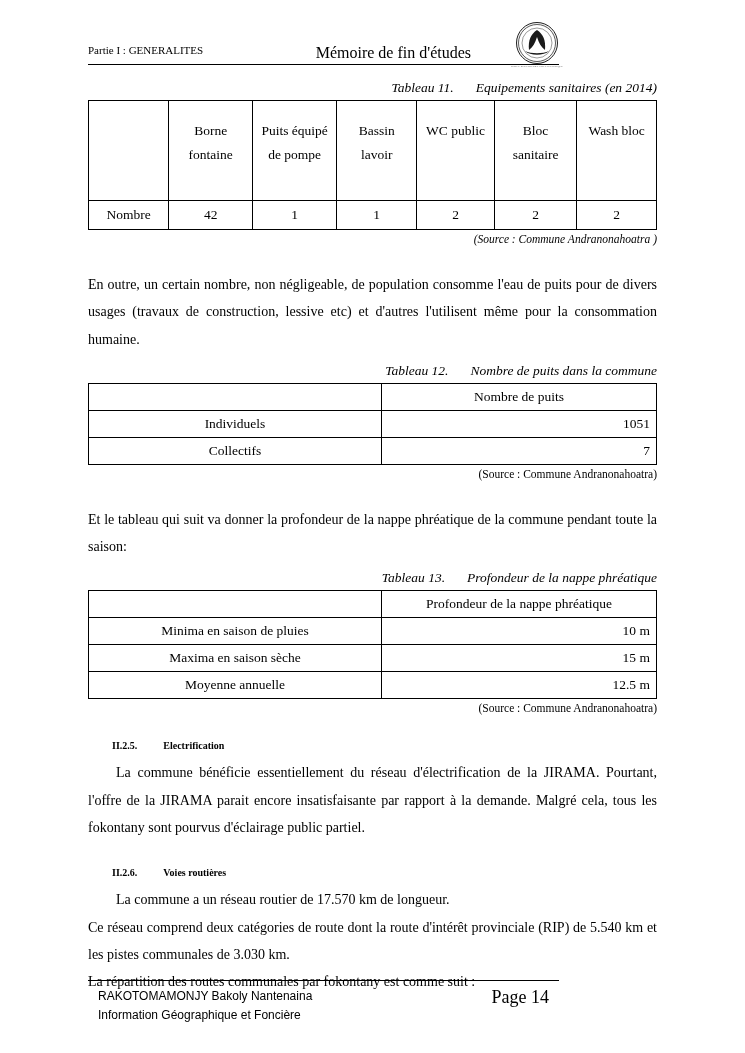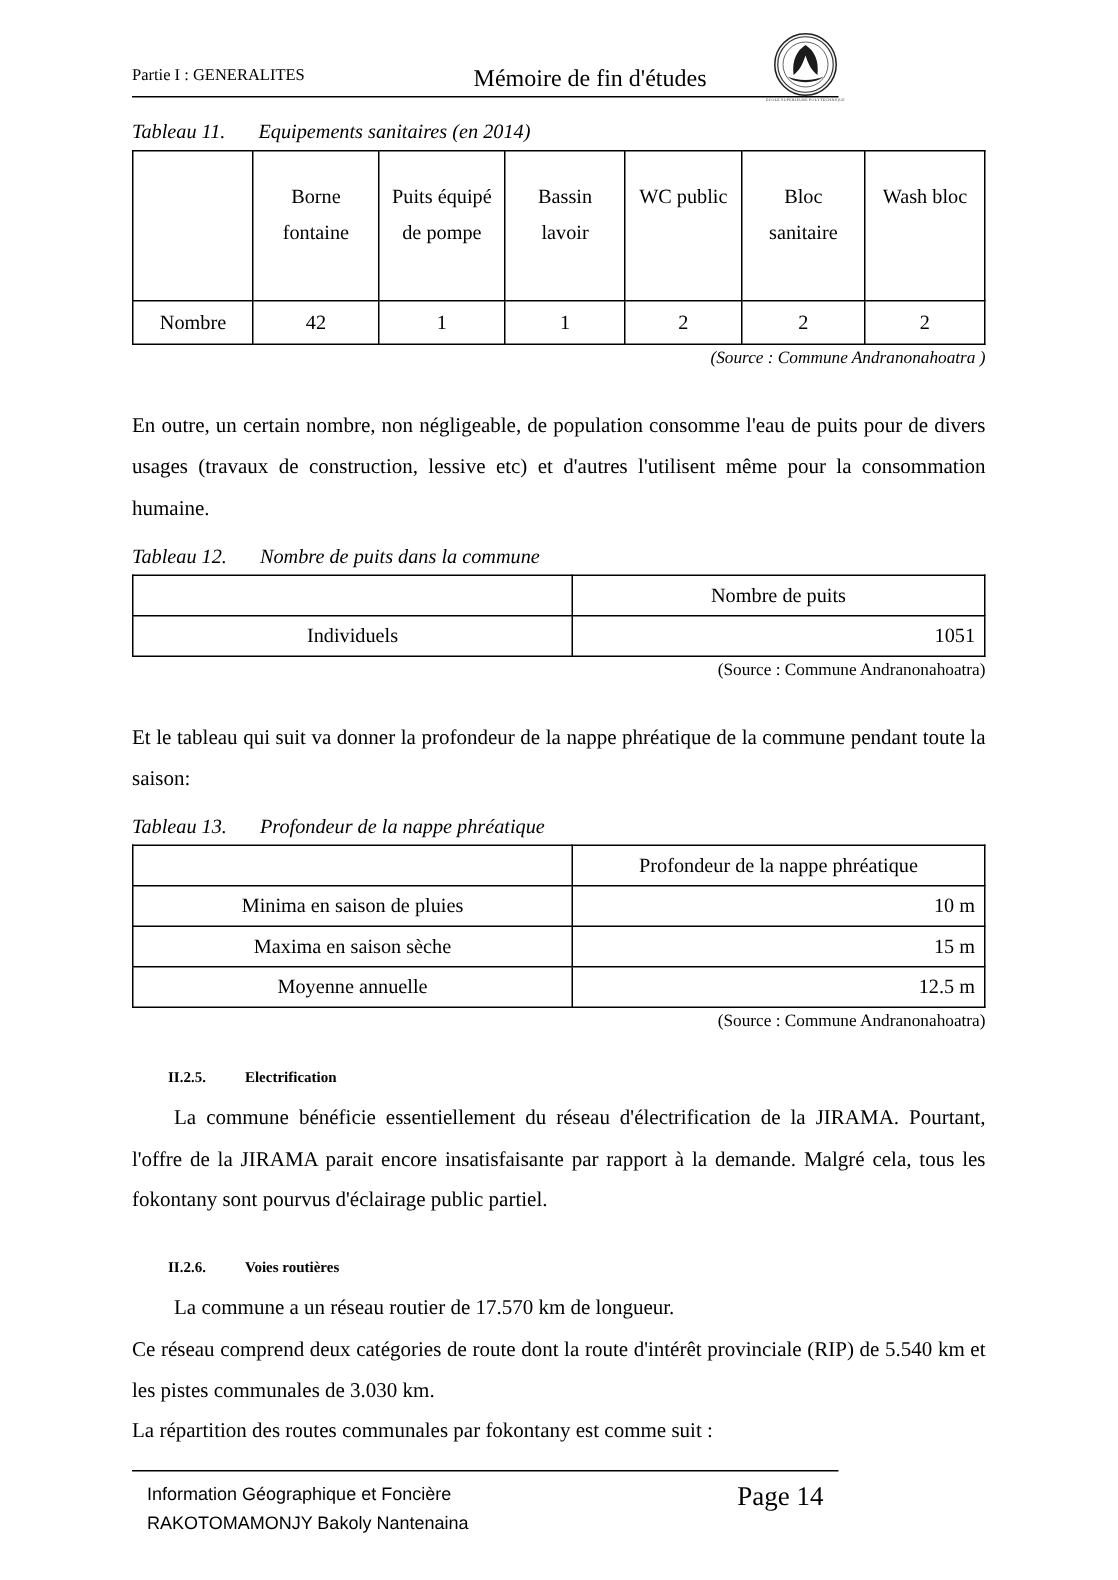--- a/index.html
+++ b/index.html
@@ -78,21 +78,21 @@
   }
 
   
   .content {
     position: absolute;
     top: 78px;
     left: 88px;
     width: 569px;
   }
   .tbl-caption {
-    text-align: left;
+    text-align: right;
     font-style: italic;
     font-size: 13.5px;
     margin: 2px 0 4px 0;
   }
   .tbl-caption .num {
     font-style: italic;
     margin-right: 22px;
   }
   .source {
     text-align: right;
@@ -239,20 +239,24 @@
     <table class="t12">
       <tbody>
           <tr>
         <td class="empty" style="width:282px;"></td>
         <td class="hdr">Nombre de puits</td>
       </tr>
       <tr>
         <td class="lbl">Individuels</td>
         <td class="val">1051</td>
       </tr>
+      <tr>
+        <td class="lbl">Collectifs</td>
+        <td class="val">7</td>
+      </tr>
     </tbody>
       </table>
     <div class="source plain">(Source : Commune Andranonahoatra)</div>
 
     <div class="spacer-lg"></div>
 
     <p>Et le tableau qui suit va donner la profondeur de la nappe phréatique de la commune pendant toute la saison:</p>
 
     <div class="spacer-sm"></div>
 
@@ -298,20 +302,20 @@
     <p class="indent">La commune a un réseau routier de 17.570 km de longueur.</p>
     <p>Ce réseau comprend deux catégories de route dont la route d'intérêt provinciale (RIP) de 5.540 km et les pistes communales de 3.030 km.</p>
     <p>La répartition des routes communales par fokontany est comme suit :</p>
 
   </div>
 
   <div class="footer">
     <div class="footer-rule"></div>
     <div class="footer-inner">
       <div class="footer-left">
+        <div>RAKOTOMAMONJY Bakoly Nantenaina</div>
         <div>Information Géographique et Foncière</div>
-        <div>RAKOTOMAMONJY Bakoly Nantenaina</div>
       </div>
       <div class="footer-right">Page 14</div>
     </div>
   </div>
 
 </div>
 
 </body></html>

